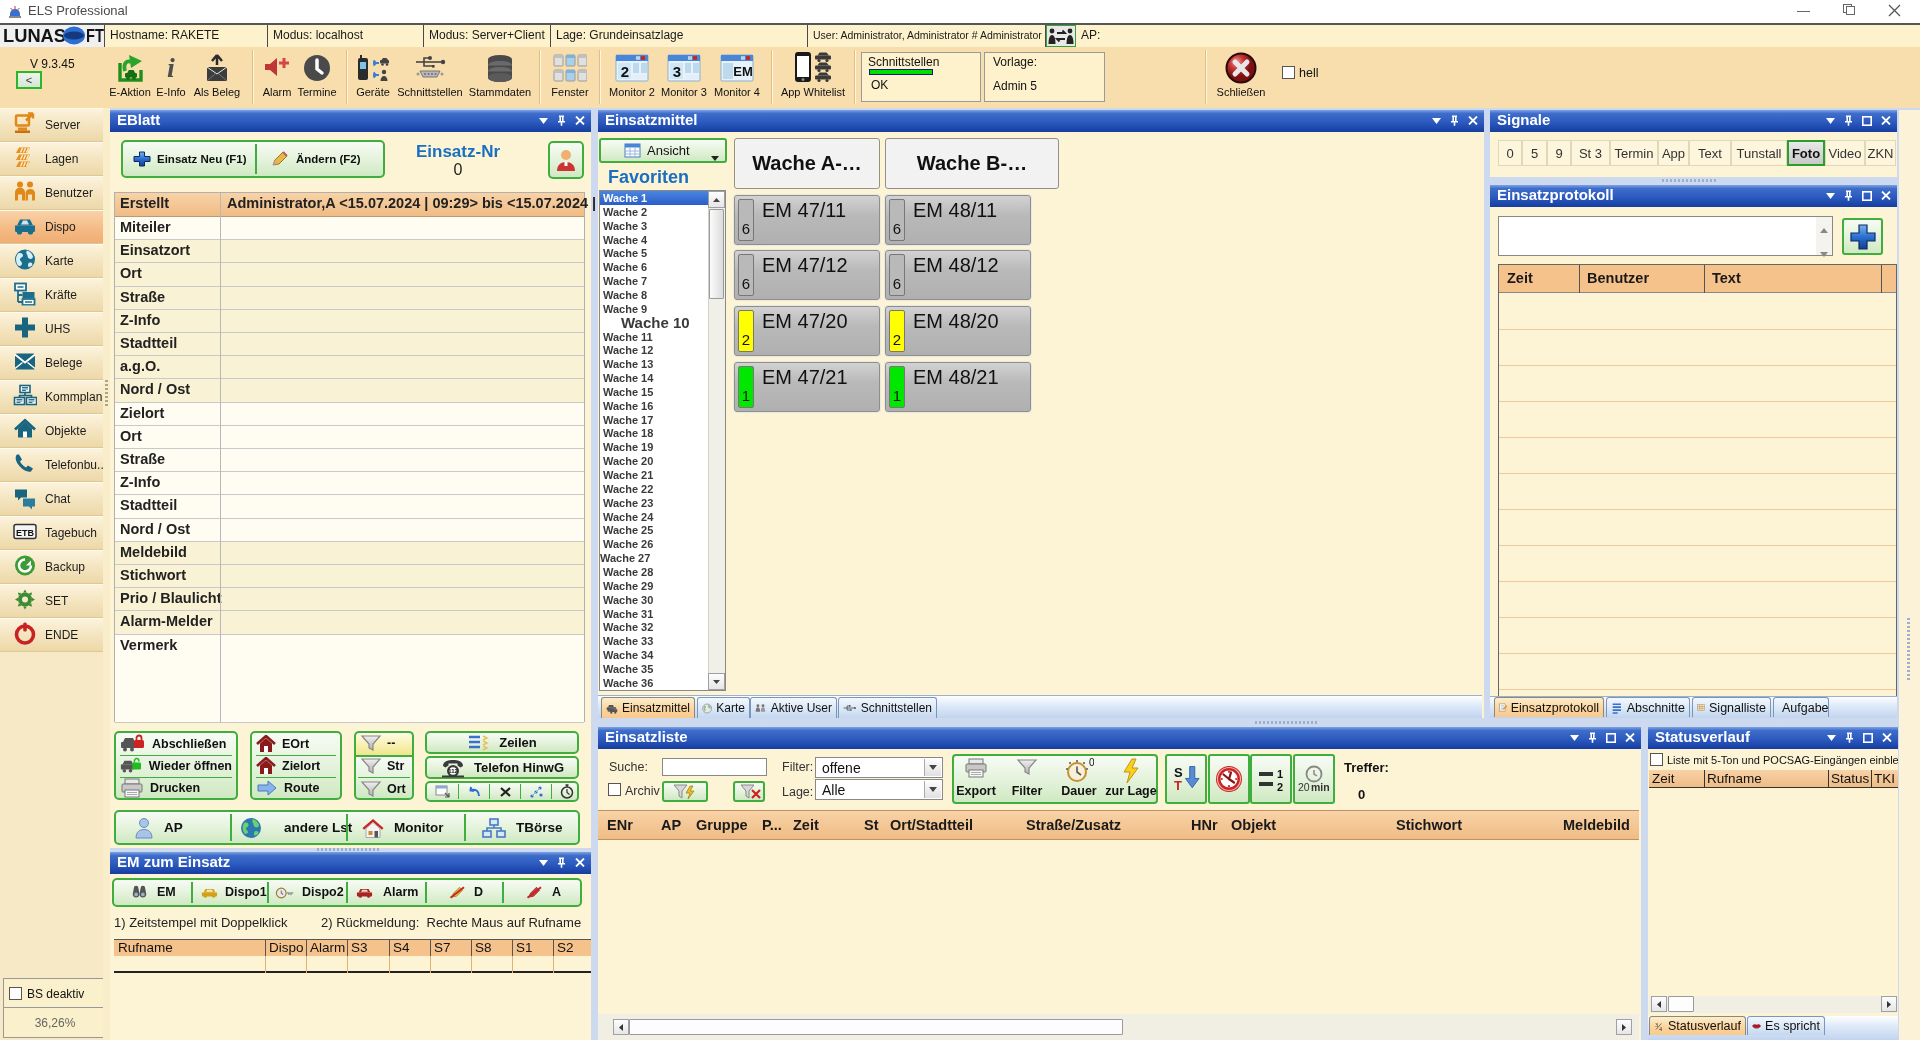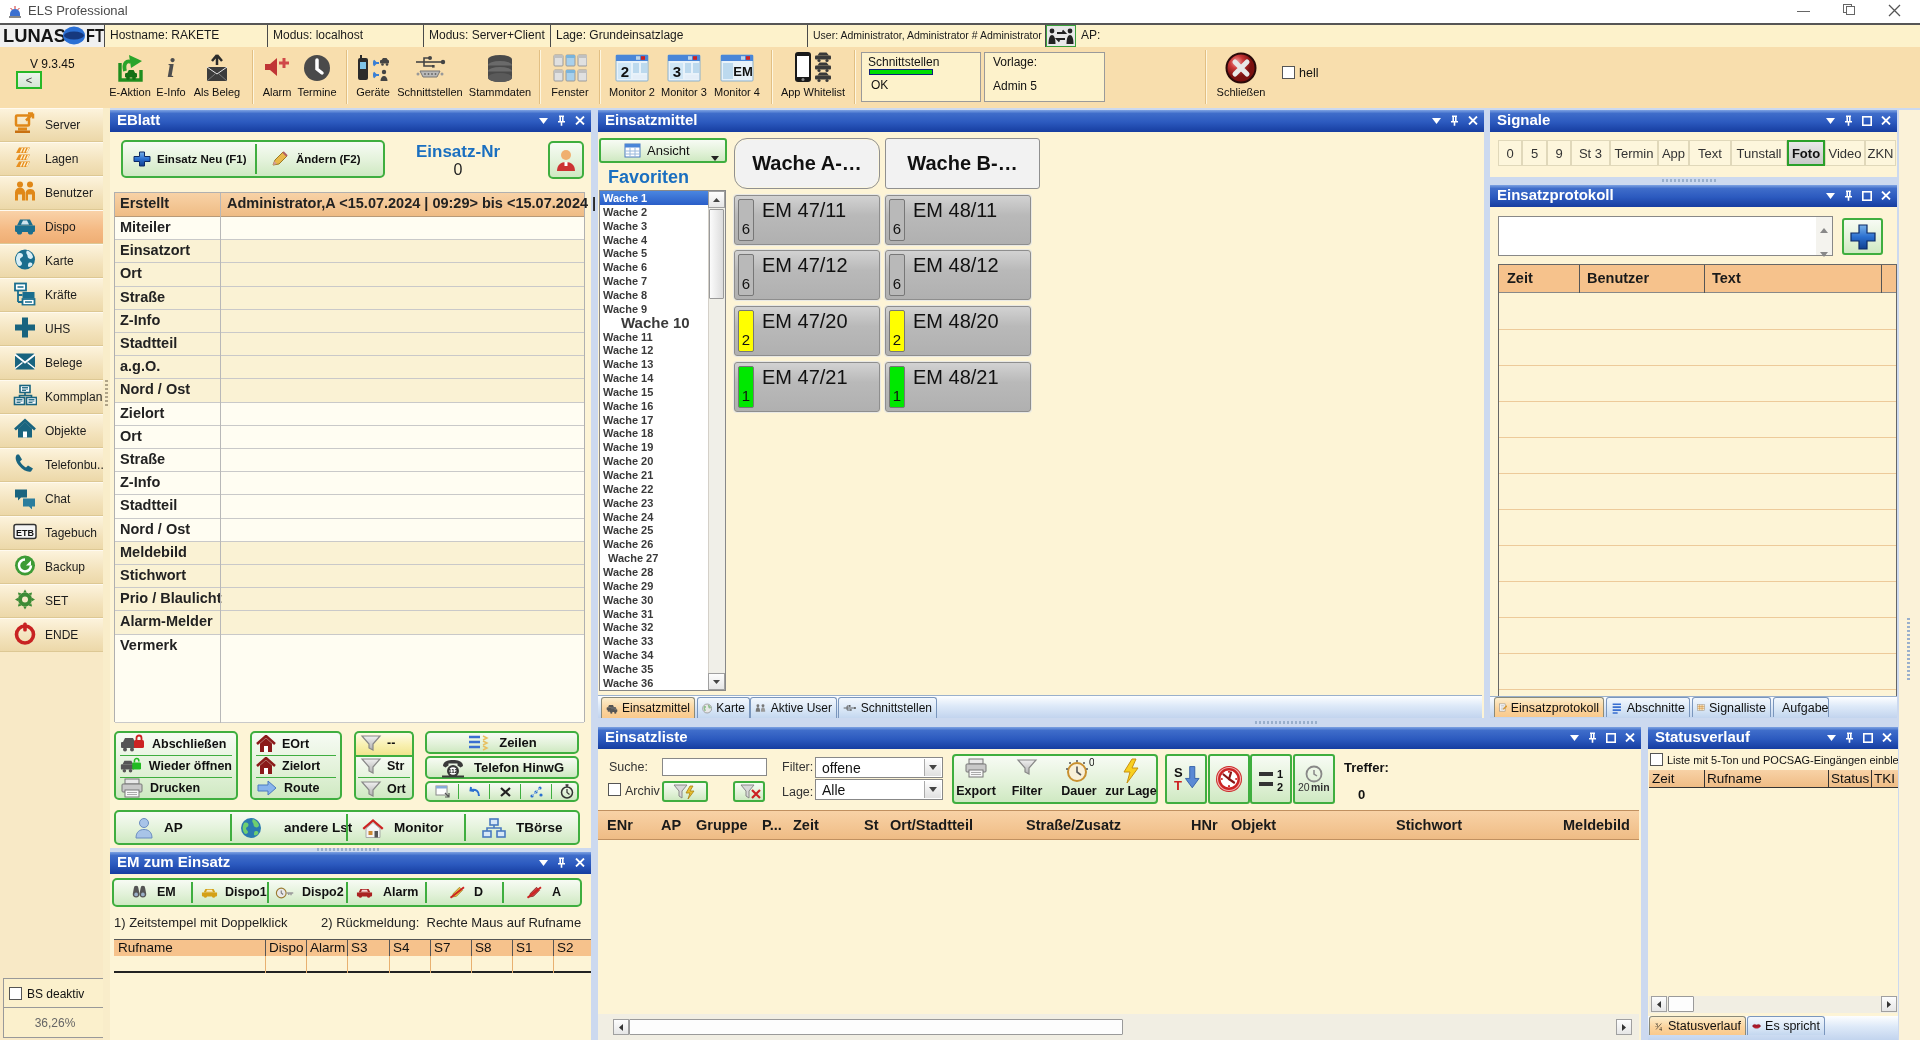--- a/index.html
+++ b/index.html
@@ -946,21 +946,21 @@
 <div style="position:absolute;left:0;top:221.6px;width:108px;height:14px;font-size:11px;font-weight:bold;color:#3a3a3a;padding-left:3px;line-height:14px">Wache 17</div>
 <div style="position:absolute;left:0;top:235.45px;width:108px;height:14px;font-size:11px;font-weight:bold;color:#3a3a3a;padding-left:3px;line-height:14px">Wache 18</div>
 <div style="position:absolute;left:0;top:249.29999999999998px;width:108px;height:14px;font-size:11px;font-weight:bold;color:#3a3a3a;padding-left:3px;line-height:14px">Wache 19</div>
 <div style="position:absolute;left:0;top:263.15px;width:108px;height:14px;font-size:11px;font-weight:bold;color:#3a3a3a;padding-left:3px;line-height:14px">Wache 20</div>
 <div style="position:absolute;left:0;top:277.0px;width:108px;height:14px;font-size:11px;font-weight:bold;color:#3a3a3a;padding-left:3px;line-height:14px">Wache 21</div>
 <div style="position:absolute;left:0;top:290.84999999999997px;width:108px;height:14px;font-size:11px;font-weight:bold;color:#3a3a3a;padding-left:3px;line-height:14px">Wache 22</div>
 <div style="position:absolute;left:0;top:304.7px;width:108px;height:14px;font-size:11px;font-weight:bold;color:#3a3a3a;padding-left:3px;line-height:14px">Wache 23</div>
 <div style="position:absolute;left:0;top:318.55px;width:108px;height:14px;font-size:11px;font-weight:bold;color:#3a3a3a;padding-left:3px;line-height:14px">Wache 24</div>
 <div style="position:absolute;left:0;top:332.4px;width:108px;height:14px;font-size:11px;font-weight:bold;color:#3a3a3a;padding-left:3px;line-height:14px">Wache 25</div>
 <div style="position:absolute;left:0;top:346.25px;width:108px;height:14px;font-size:11px;font-weight:bold;color:#3a3a3a;padding-left:3px;line-height:14px">Wache 26</div>
-<div style="position:absolute;left:0;top:360.09999999999997px;width:108px;height:14px;font-size:11px;font-weight:bold;color:#3a3a3a;padding-left:8px;line-height:14px">Wache 27</div>
+<div style="position:absolute;left:0;top:360.09999999999997px;width:108px;height:14px;font-size:11px;font-weight:bold;color:#3a3a3a;padding-left:0;line-height:14px">Wache 27</div>
 <div style="position:absolute;left:0;top:373.95px;width:108px;height:14px;font-size:11px;font-weight:bold;color:#3a3a3a;padding-left:3px;line-height:14px">Wache 28</div>
 <div style="position:absolute;left:0;top:387.8px;width:108px;height:14px;font-size:11px;font-weight:bold;color:#3a3a3a;padding-left:3px;line-height:14px">Wache 29</div>
 <div style="position:absolute;left:0;top:401.65px;width:108px;height:14px;font-size:11px;font-weight:bold;color:#3a3a3a;padding-left:3px;line-height:14px">Wache 30</div>
 <div style="position:absolute;left:0;top:415.5px;width:108px;height:14px;font-size:11px;font-weight:bold;color:#3a3a3a;padding-left:3px;line-height:14px">Wache 31</div>
 <div style="position:absolute;left:0;top:429.34999999999997px;width:108px;height:14px;font-size:11px;font-weight:bold;color:#3a3a3a;padding-left:3px;line-height:14px">Wache 32</div>
 <div style="position:absolute;left:0;top:443.2px;width:108px;height:14px;font-size:11px;font-weight:bold;color:#3a3a3a;padding-left:3px;line-height:14px">Wache 33</div>
 <div style="position:absolute;left:0;top:457.05px;width:108px;height:14px;font-size:11px;font-weight:bold;color:#3a3a3a;padding-left:3px;line-height:14px">Wache 34</div>
 <div style="position:absolute;left:0;top:470.9px;width:108px;height:14px;font-size:11px;font-weight:bold;color:#3a3a3a;padding-left:3px;line-height:14px">Wache 35</div>
 <div style="position:absolute;left:0;top:484.75px;width:108px;height:14px;font-size:11px;font-weight:bold;color:#3a3a3a;padding-left:3px;line-height:14px">Wache 36</div>
 <div class="scrollbar-v" style="right:0;top:0;width:17px;height:499px;background:#f0efe8"></div>
@@ -969,22 +969,22 @@
               <path d="M0 4 h7 L3.5 0z" fill="#444"></path>
             </svg>
           </div>
 <div class="sb-btn" style="right:0;top:482px">
             <svg width="7" height="4" viewBox="0 0 7 4" style="">
               <path d="M0 0 h7 L3.5 4z" fill="#444"></path>
             </svg>
           </div>
 <div class="sb-thumb" style="right:1px;top:18px;width:15px;height:90px"></div>
 </div>
-<div class="a" style="left:136px;top:28px;width:146px;height:51px;background:#f2f2f2;border:1px solid #909090;border-radius:13px;box-shadow:0 0 0 1px #fbf6e0 inset;display:flex;align-items:center;justify-content:center;font-size:20px;font-weight:bold;color:#111">Wache A-…</div>
-<div class="a" style="left:287px;top:28px;width:155px;height:51px;background:#f2f2f2;border:1px solid #909090;border-radius:3px;display:flex;align-items:center;justify-content:center;font-size:20px;font-weight:bold;color:#111">Wache B-…</div>
+<div class="a" style="left:136px;top:28px;width:146px;height:51px;background:#f2f2f2;border:1px solid #909090;border-radius:3px;box-shadow:0 0 0 1px #fbf6e0 inset;display:flex;align-items:center;justify-content:center;font-size:20px;font-weight:bold;color:#111">Wache A-…</div>
+<div class="a" style="left:287px;top:28px;width:174px;height:51px;background:#f2f2f2;border:1px solid #909090;border-radius:3px;display:flex;align-items:center;justify-content:center;font-size:20px;font-weight:bold;color:#111">Wache B-…</div>
 <div class="emcard" style="left:136px;top:85px;width:146px;height:50px">
           <div class="embadge" style="background:#b9b9b9">6</div>
           <div class="a" style="left:27px;top:3px;font-size:20px;color:#111">EM 47/11</div>
         </div>
 <div class="emcard" style="left:287px;top:85px;width:146px;height:50px">
           <div class="embadge" style="background:#b9b9b9">6</div>
           <div class="a" style="left:27px;top:3px;font-size:20px;color:#111">EM 48/11</div>
         </div>
 <div class="emcard" style="left:136px;top:140px;width:146px;height:50px">
           <div class="embadge" style="background:#b9b9b9">6</div>

